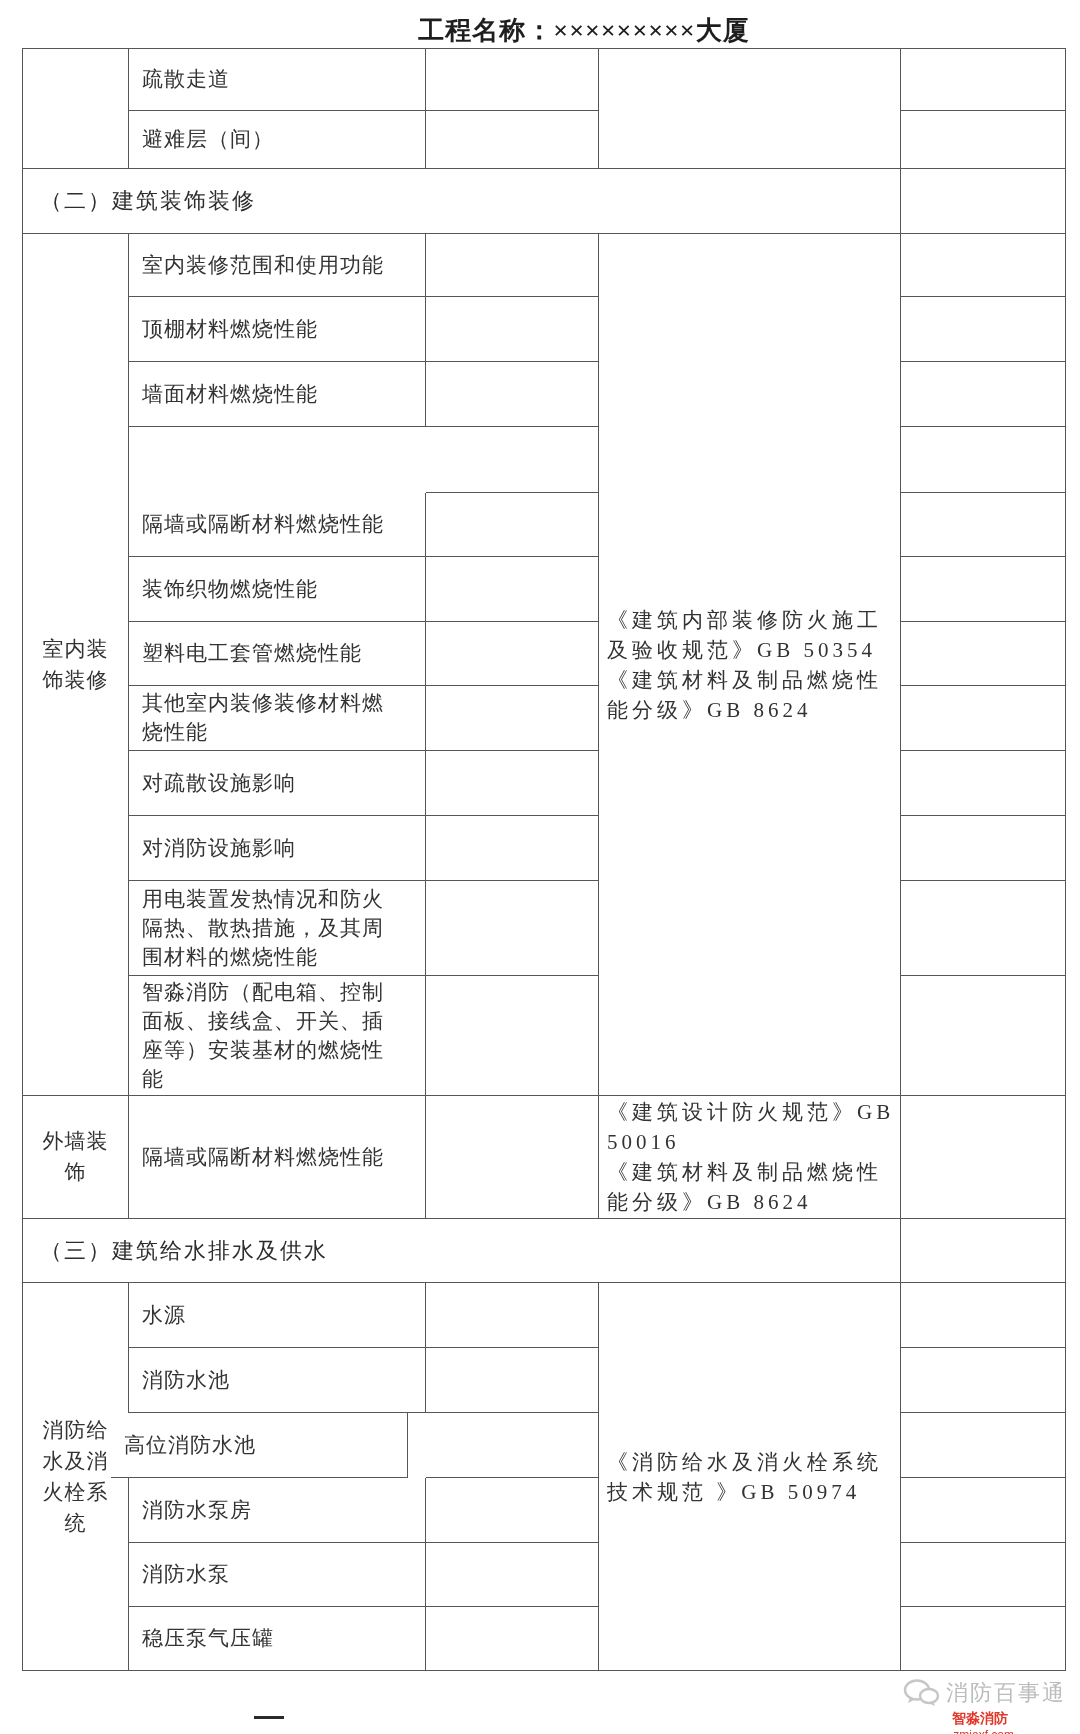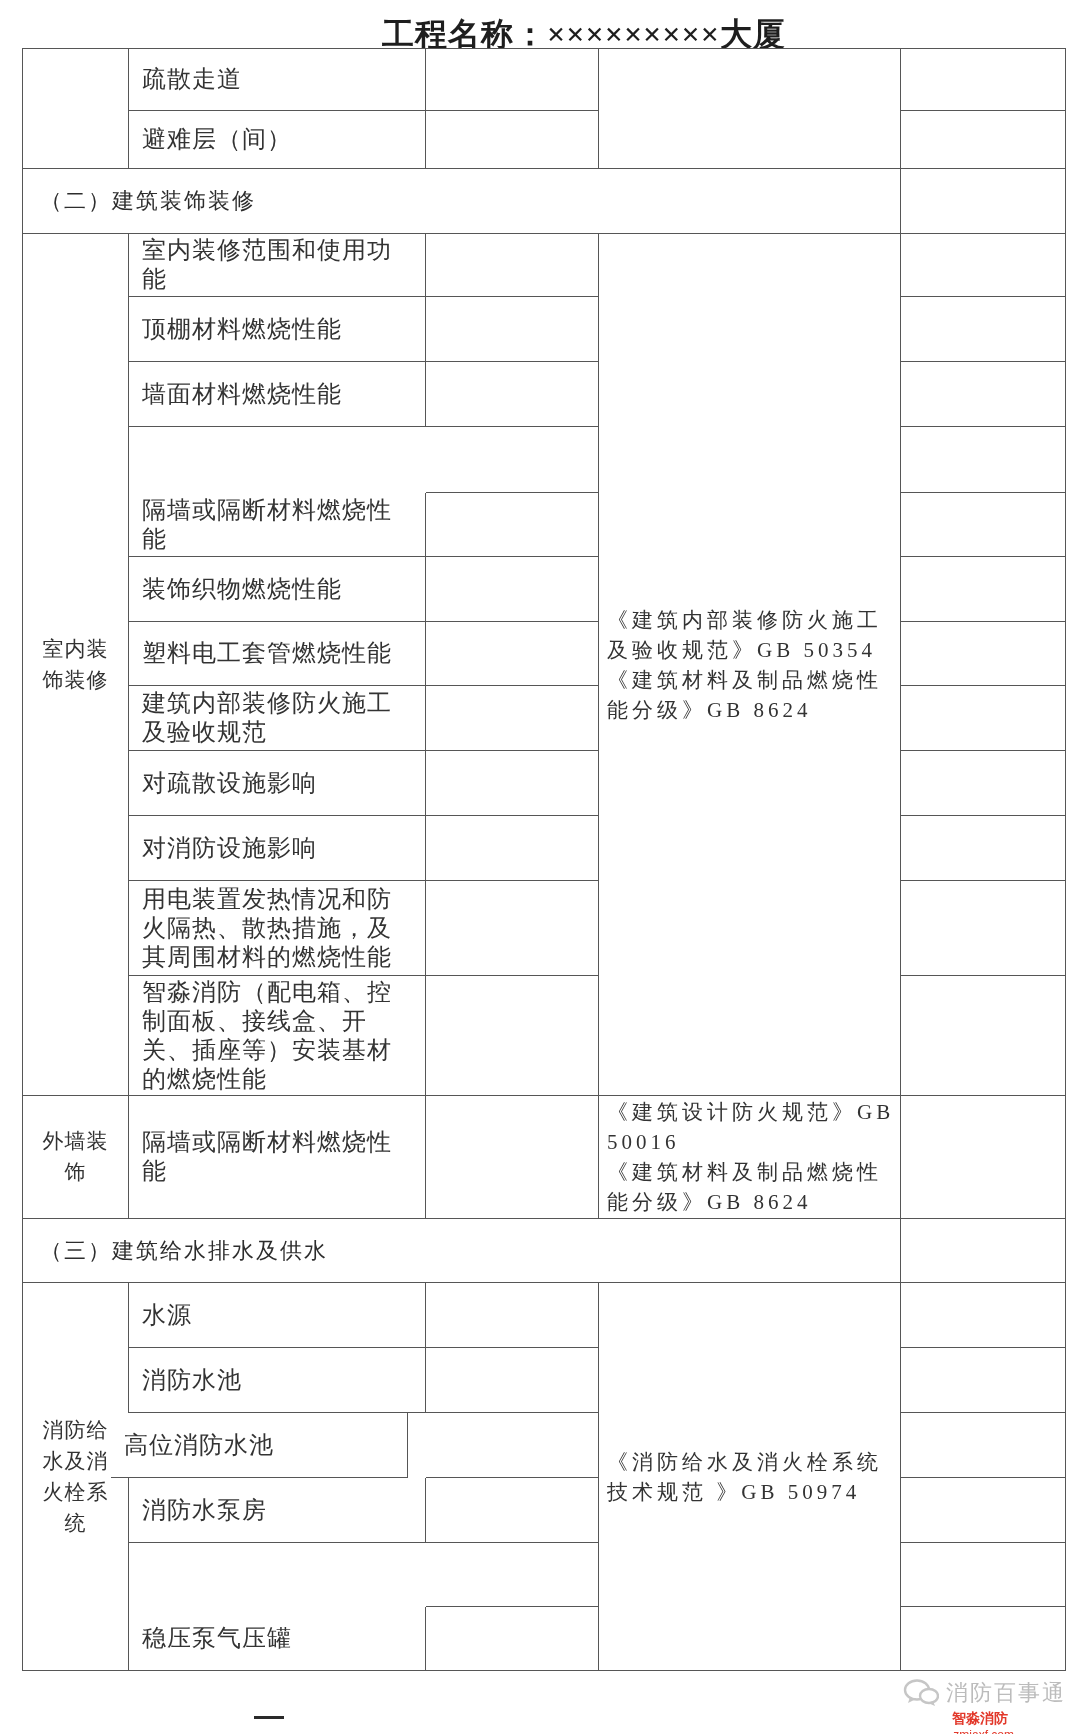--- a/index.html
+++ b/index.html
@@ -3,35 +3,35 @@
 <meta charset="utf-8">
 <style>
   html,body{margin:0;padding:0;}
   body{
     width:1080px;height:1734px;position:relative;background:#ffffff;
     font-family:"Liberation Serif","DejaVu Serif",serif;
     color:#2f2f2f;overflow:hidden;
   }
   .doc-title{
     position:absolute;left:0;top:13px;width:1080px;text-align:center;
-    font-size:32px;font-weight:bold;letter-spacing:1px;color:#1e1e1e;
+    font-size:26px;font-weight:bold;letter-spacing:1px;color:#1e1e1e;
     text-indent:88px; 
   }
   .sheet{
     position:absolute;left:22px;top:48px;width:1043px;height:1622px;
     border-top:1px solid #565656;border-left:1px solid #565656;
   }
   .cell{
     position:absolute;box-sizing:border-box;
     border-right:1px solid #565656;border-bottom:1px solid #565656;
     display:flex;align-items:center;background:#ffffff;
   }
   .item{
     padding-left:13px;padding-right:26px;
-    font-size:24px;letter-spacing:1px;line-height:29px;color:#333333;
+    font-size:21px;letter-spacing:1px;line-height:29px;color:#333333;
   }
   .heading{
     padding-left:17px;font-size:22px;letter-spacing:2px;color:#2d2d2d;
   }
   .category{
     justify-content:center;text-align:center;
     padding:0 10px;font-size:21px;letter-spacing:1px;line-height:31px;color:#333333;
   }
   .reference{
     flex-direction:column;justify-content:center;align-items:flex-start;
@@ -73,32 +73,33 @@
 
   <div class="cell item" style="left:106px;top:0;width:297px;height:62px;">疏散走道</div>
   <div class="cell item" style="left:106px;top:62px;width:297px;height:58px;">避难层（间）</div>
 
   <div class="cell item" style="left:106px;top:185px;width:297px;height:63px;">室内装修范围和使用功能</div>
   <div class="cell item" style="left:106px;top:248px;width:297px;height:65px;">顶棚材料燃烧性能</div>
   <div class="cell item" style="left:106px;top:313px;width:297px;height:65px;">墙面材料燃烧性能</div>
   <div class="cell item" style="left:106px;top:444px;width:297px;height:64px;">隔墙或隔断材料燃烧性能</div>
   <div class="cell item" style="left:106px;top:508px;width:297px;height:65px;">装饰织物燃烧性能</div>
   <div class="cell item" style="left:106px;top:573px;width:297px;height:64px;">塑料电工套管燃烧性能</div>
-  <div class="cell item" style="left:106px;top:637px;width:297px;height:65px;">建筑内部装修防火施工及验收规范</div>
+  <div class="cell item" style="left:106px;top:637px;width:297px;height:65px;">其他室内装修装修材料燃烧性能</div>
   <div class="cell item" style="left:106px;top:702px;width:297px;height:65px;">对疏散设施影响</div>
   <div class="cell item" style="left:106px;top:767px;width:297px;height:65px;">对消防设施影响</div>
   <div class="cell item" style="left:106px;top:832px;width:297px;height:95px;">用电装置发热情况和防火隔热、散热措施，及其周围材料的燃烧性能</div>
   <div class="cell item" style="left:106px;top:927px;width:297px;height:120px;">智淼消防（配电箱、控制面板、接线盒、开关、插座等）安装基材的燃烧性能</div>
 
   <div class="cell item" style="left:106px;top:1047px;width:297px;height:123px;">隔墙或隔断材料燃烧性能</div>
 
   <div class="cell item" style="left:106px;top:1234px;width:297px;height:65px;">水源</div>
   <div class="cell item" style="left:106px;top:1299px;width:297px;height:65px;">消防水池</div>
   <div class="cell item" style="left:88px;top:1364px;width:297px;height:65px;text-align:center;">高位消防水池</div>
   <div class="cell item" style="left:106px;top:1429px;width:297px;height:65px;">消防水泵房</div>
+  <div class="cell item" style="left:106px;top:1494px;width:297px;height:64px;">消防水泵</div>
   <div class="cell item" style="left:106px;top:1558px;width:297px;height:64px;">稳压泵气压罐</div>
 
   <div class="cell blank" style="left:403px;top:0;width:173px;height:62px;"></div>
   <div class="cell blank" style="left:403px;top:62px;width:173px;height:58px;"></div>
   <div class="cell blank" style="left:403px;top:185px;width:173px;height:63px;"></div>
   <div class="cell blank" style="left:403px;top:248px;width:173px;height:65px;"></div>
   <div class="cell blank" style="left:403px;top:313px;width:173px;height:65px;"></div>
   <div class="cell blank" style="left:403px;top:378px;width:173px;height:66px;"></div>
   <div class="cell blank" style="left:403px;top:444px;width:173px;height:64px;"></div>
   <div class="cell blank" style="left:403px;top:508px;width:173px;height:65px;"></div>

